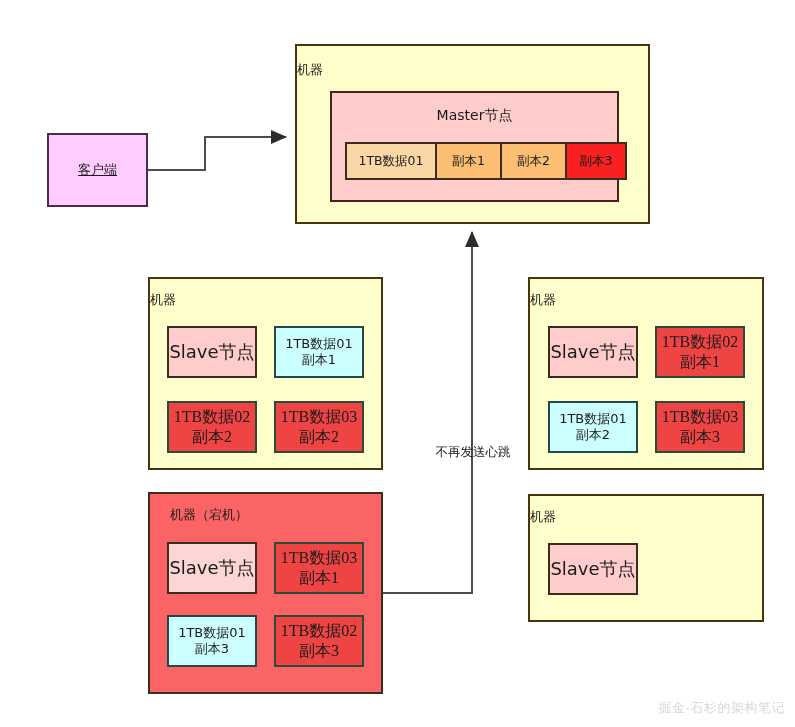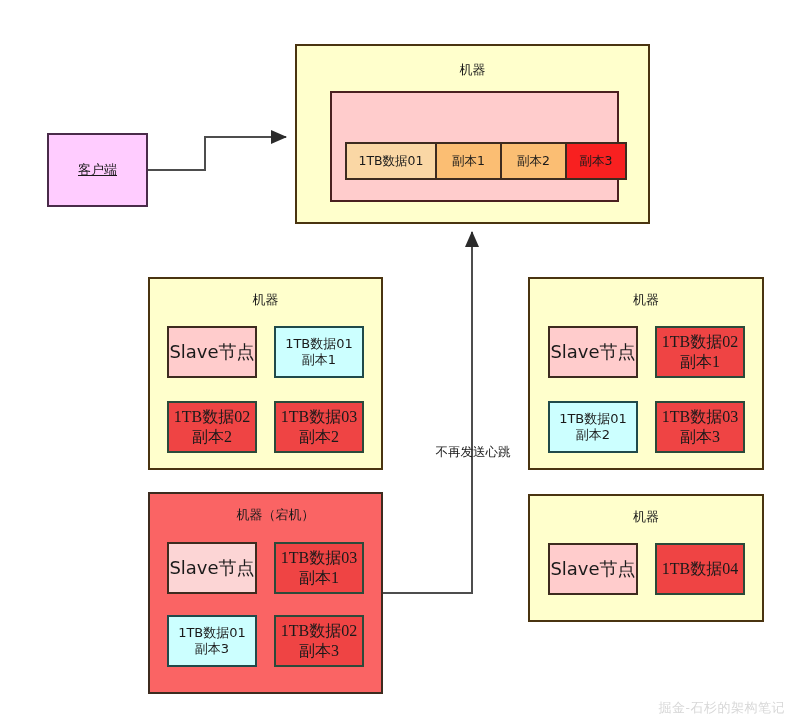--- a/index.html
+++ b/index.html
@@ -37,21 +37,21 @@
     border-color: #4a3410;
   }
   .machine.crashed {
     background: #fa6464;
     border-color: #3d2b1f;
   }
   .machine-title {
     position: absolute;
     left: 0;
     right: 0;
-    text-align: center;
+    text-align: left;
     font-size: 13px;
     color: #1a1a1a;
   }
   .client {
     background: #ffccff;
     border-color: #4a2b4a;
     font-size: 13px;
   }
   .master {
     background: #ffcccc;
@@ -141,20 +141,21 @@
 
   <div class="box client" style="left:47px; top:133px; width:101px; height:74px;text-decoration:underline;">
     <span>客户端</span>
   </div>
 
 
   <div class="box machine" style="left:295px; top:44px; width:355px; height:180px;">
     <div class="machine-title" style="top:16px;">机器</div>
 
     <div class="box master" style="left:33px; top:45px; width:289px; height:111px;">
+      <div class="master-title">Master节点</div>
 
       <div class="rep-cell rep-primary" style="left:13px; top:49px; width:92px; height:38px;">
         <span>1TB数据01</span>
       </div>
       <div class="rep-cell rep-copy" style="left:103px; top:49px; width:67px; height:38px;">
         <span>副本1</span>
       </div>
       <div class="rep-cell rep-copy" style="left:168px; top:49px; width:67px; height:38px;">
         <span>副本2</span>
       </div>
@@ -221,20 +222,17 @@
       <span>1TB数据02
 副本3</span>
     </div>
   </div>
 
   <div class="box machine" style="left:528px; top:494px; width:236px; height:128px;">
     <div class="machine-title" style="top:13px;">机器</div>
     <div class="box slave" style="left:18px; top:47px; width:90px; height:52px;">
       <span>Slave节点</span>
     </div>
-    <div class="box blk-green" style="left:125px; top:47px; width:90px; height:52px;">
-      <span>1TB数据04</span>
-    </div>
   </div>
 
   <div class="watermark">掘金-石杉的架构笔记</div>
 
 </div>
 
 </body></html>

